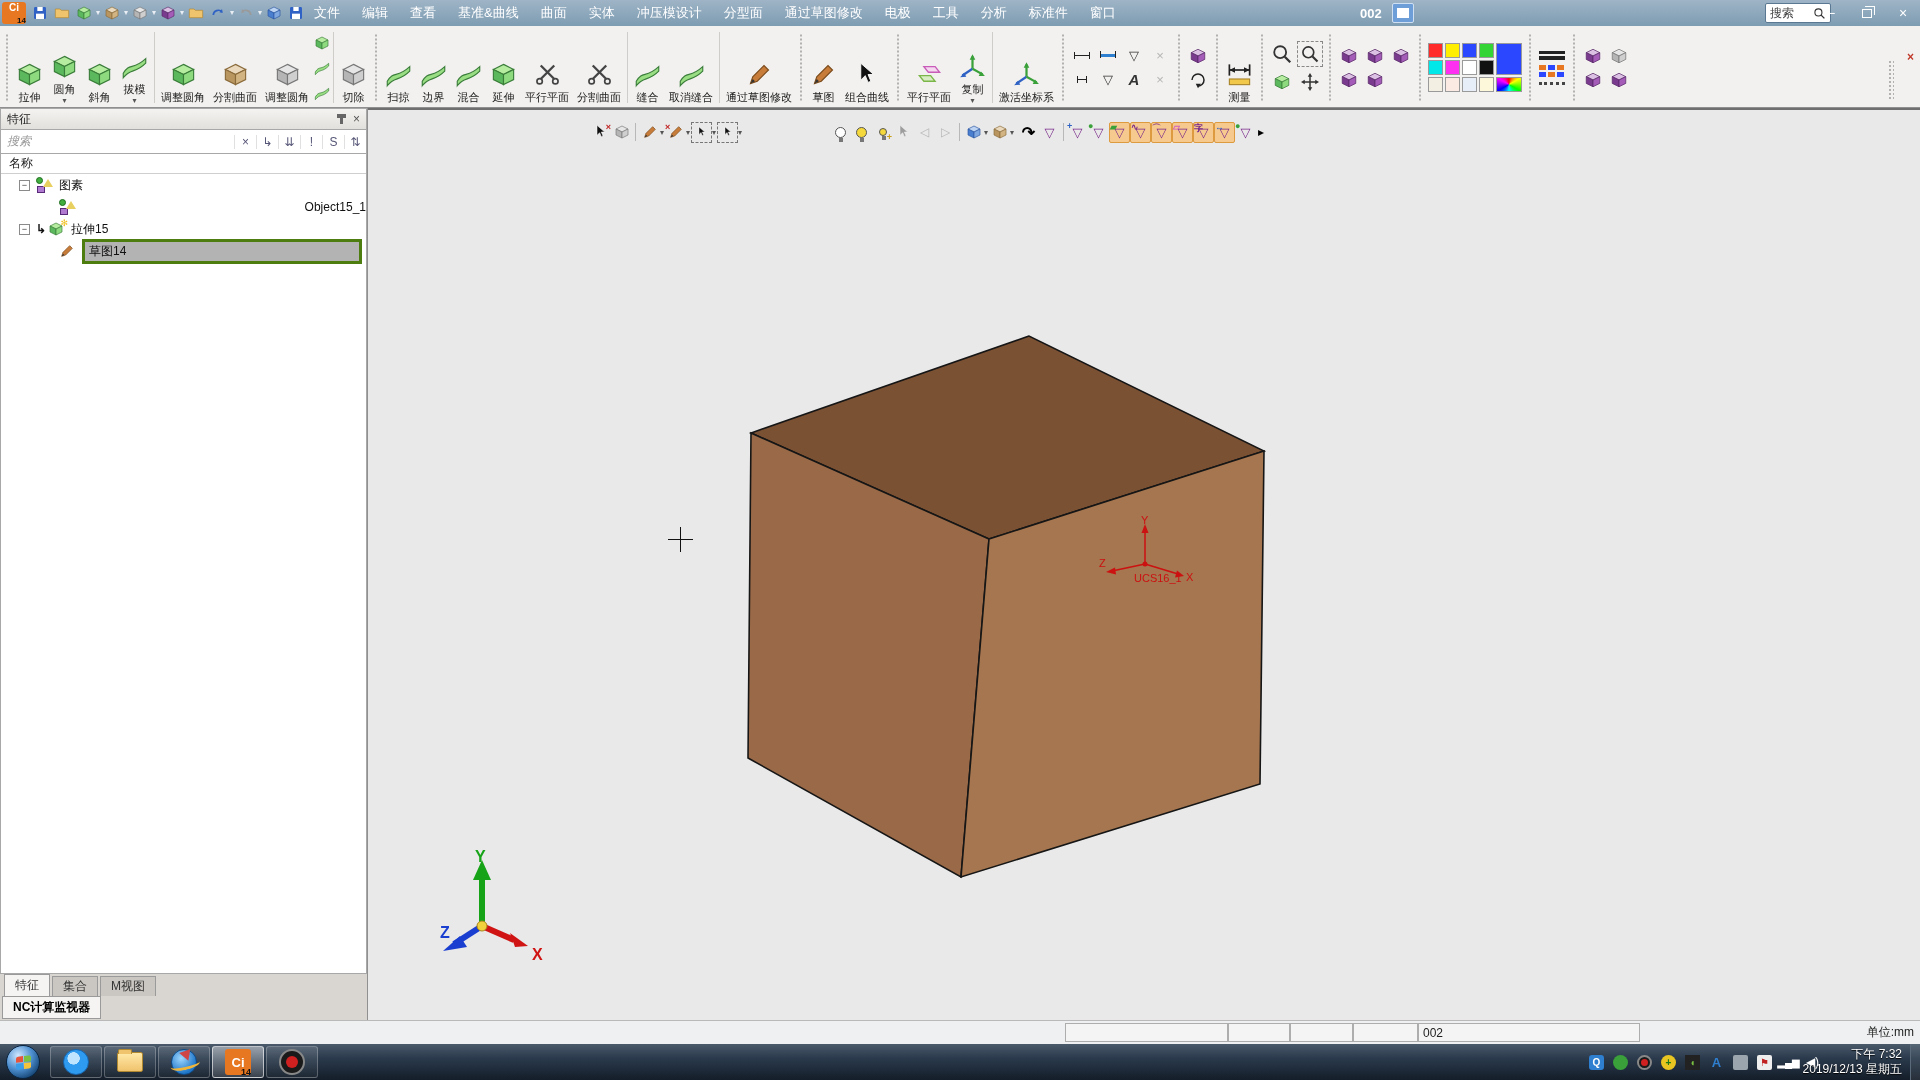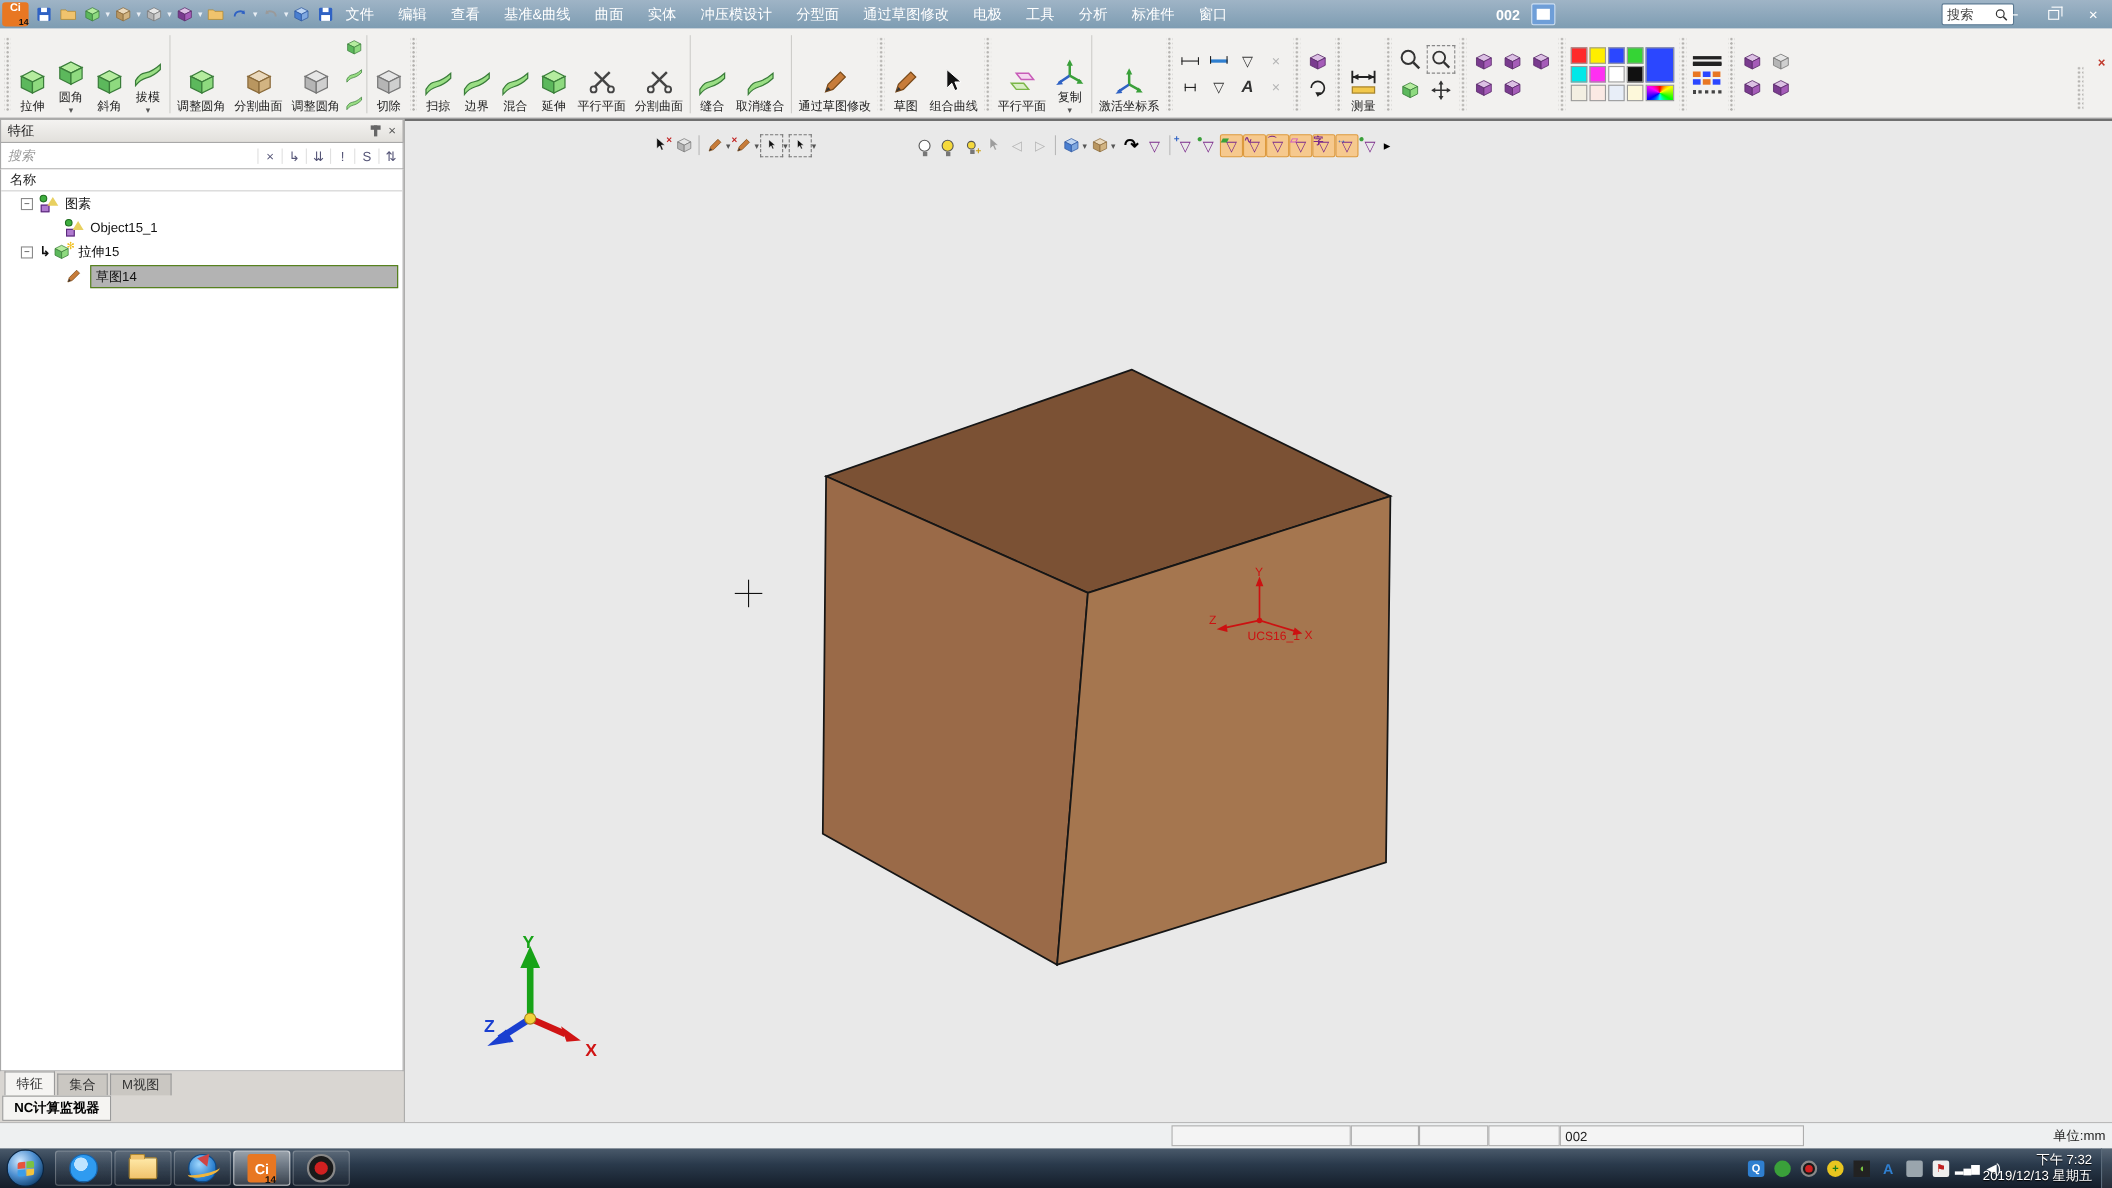--- a/index.html
+++ b/index.html
@@ -76,21 +76,21 @@
   .tree-wrap { flex:1; background:#fff; border:1px solid #a8a8a8; border-top:none; margin-bottom:0; overflow:hidden; }
   .tree-head { height:20px; border-bottom:1px solid #cfcfcf; display:flex; align-items:center; padding-left:8px; font-size:12px; color:#222; }
   .trow { height:22px; display:flex; align-items:center; font-size:12px; color:#111; }
   .expander { width:11px; height:11px; border:1px solid #8a8a8a; background:#fff; font-size:9px; line-height:9px; text-align:center; color:#333; margin-right:6px; }
   .ti { width:18px; height:16px; position:relative; margin-right:5px; flex:none; }
   .ti .dotg { position:absolute; left:0; top:0; width:7px; height:7px; border-radius:50%; background:#3fae3f; border:1px solid #1e6e1e; }
   .ti .boxp { position:absolute; left:1px; bottom:0; width:8px; height:7px; background:#b07ad0; border:1px solid #5a2a7a; }
   .ti .trig { position:absolute; right:1px; top:2px; width:0; height:0; border-left:5px solid transparent; border-right:5px solid transparent; border-bottom:8px solid #e8d060; }
   .ti svg { width:16px; height:16px; }
   .star { position:absolute; right:-2px; top:-3px; color:#f0c020; font-size:9px; }
-  .sel { background:#b3b3b3; border:1px solid #4d7c0f; padding:1px 4px; flex:1; margin-right:4px; }
+  .sel { background:#b3b3b3; border:3px solid #4d7c0f; padding:1px 4px; flex:1; margin-right:4px; }
   .panel-tabs { height:22px; display:flex; align-items:flex-end; gap:2px; padding-left:4px; background:#d9d6d2; }
   .ptab { height:20px; padding:0 10px; font-size:12px; display:flex; align-items:center; border:1px solid #9a9a9a; border-bottom:none; background:#cac7c2; color:#333; }
   .ptab.active { background:#f5f4f2; height:22px; }
   .monitor-row { height:24px; background:#d9d6d2; display:flex; align-items:flex-start; padding-left:2px; }
   .monitor-tab { border:1px solid #9a9a9a; background:#f5f4f2; font-size:12px; font-weight:bold; padding:2px 10px;text-align:center; }
 
   
   .viewport { position:relative; flex:1; height:100%; background:#e9e9e9; border-top:2px solid #6f6f6f; }
   .vtools { position:absolute; top:10px; height:24px; display:flex; align-items:center; }
   .vb { width:21px; height:21px; display:flex; align-items:center; justify-content:center; font-size:12px; position:relative; }
@@ -678,21 +678,21 @@
         <div class="tree-head">名称</div>
         <div class="trow" style="padding-left:18px;">
           <span class="expander">−</span>
           <span class="ti">
               <i class="dotg"></i>
               <i class="boxp"></i>
               <i class="trig"></i>
             </span>
           <span>图素</span>
         </div>
-        <div class="trow" style="padding-left:58px;">
+        <div class="trow" style="padding-left:58px;justify-content:space-between;">
           <span class="ti">
               <i class="dotg"></i>
               <i class="boxp"></i>
               <i class="trig"></i>
             </span>
           <span>Object15_1</span>
         </div>
         <div class="trow" style="padding-left:18px;">
           <span class="expander">−</span>
           <span style="margin-right:2px;font-weight:bold;">↳</span>

